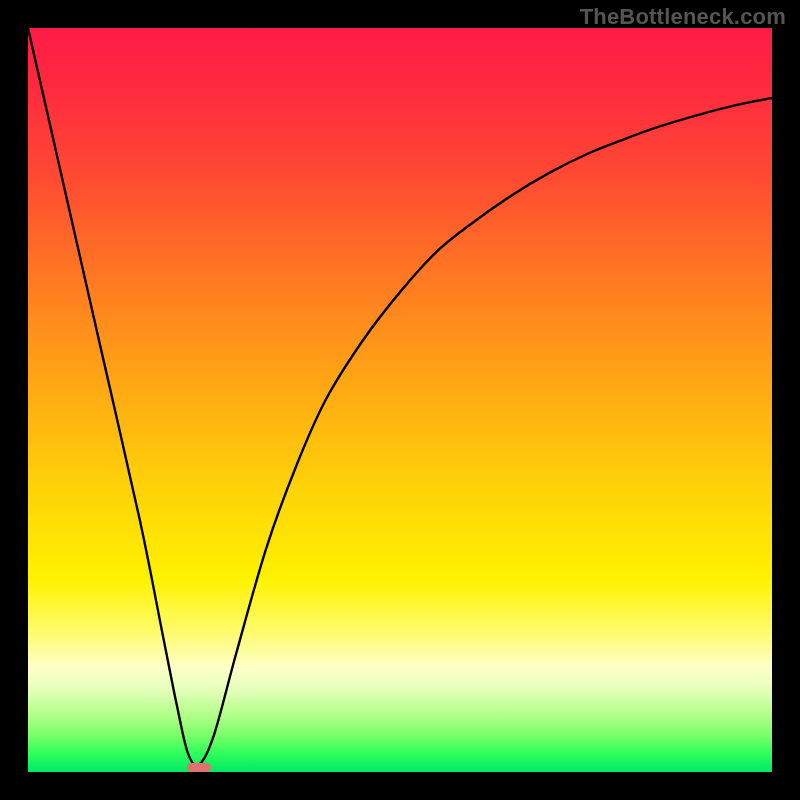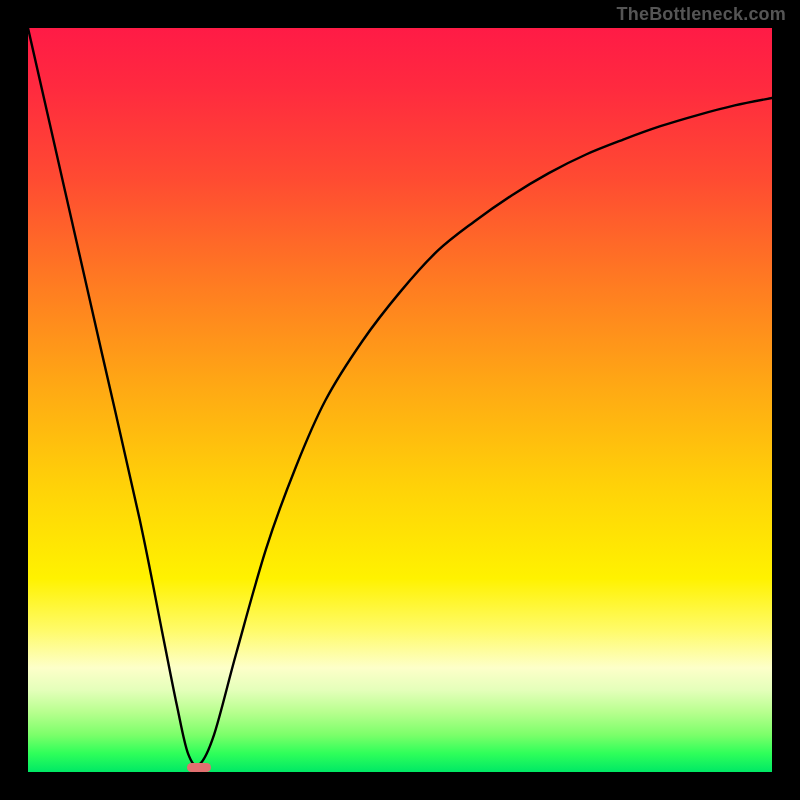--- a/index.html
+++ b/index.html
@@ -15,21 +15,21 @@
     position: relative;
     width: 800px;
     height: 800px;
     background: #000;
   }
   .watermark {
     position: absolute;
     top: 4px;
     right: 14px;
     color: #555;
-    font-size: 18px;
+    font-size: 22px;
     font-weight: 600;
     letter-spacing: 0.2px;
     z-index: 5;
     user-select: none;
   }
   .plot-area {
     position: absolute;
     left: 28px;
     top: 28px;
     width: 744px;

